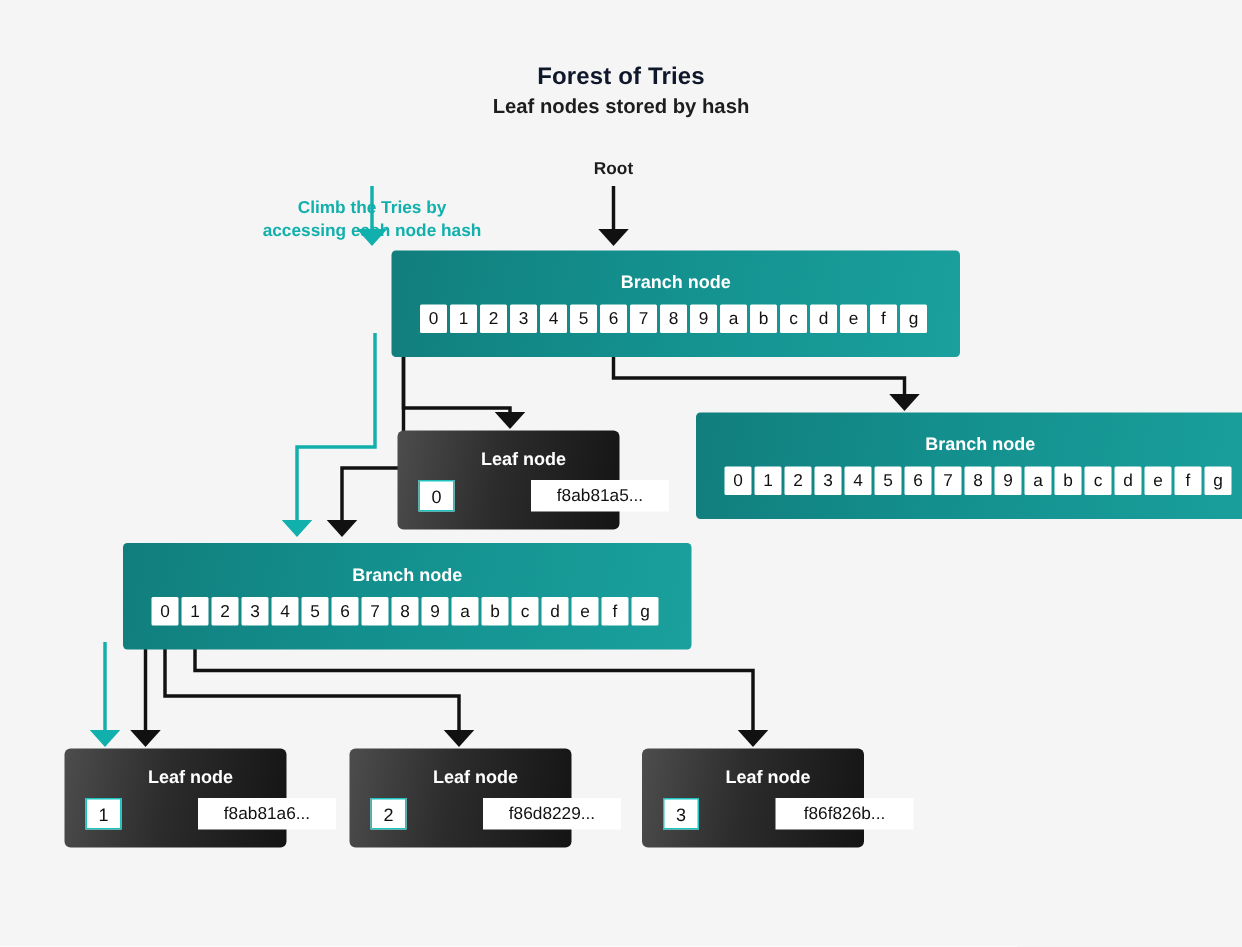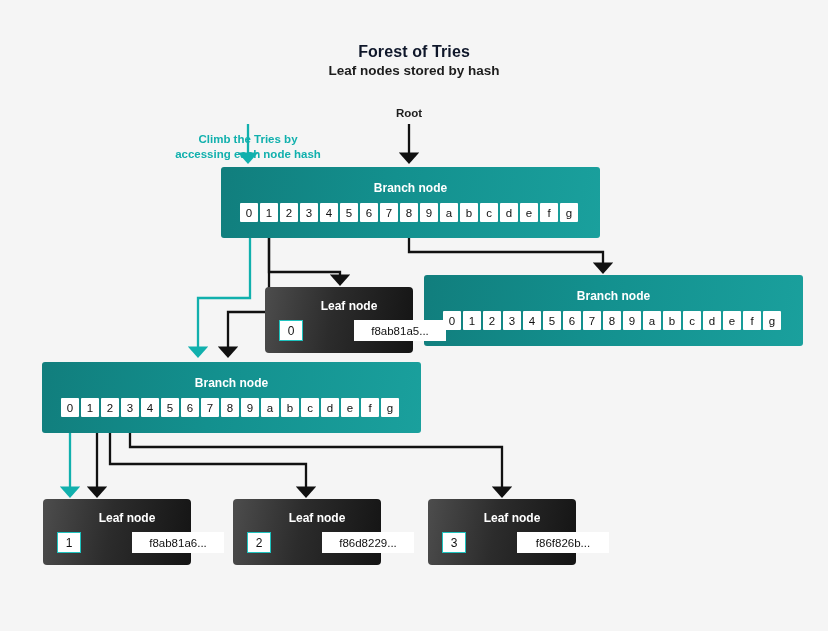--- a/index.html
+++ b/index.html
@@ -50,20 +50,21 @@
   }
   .annot.teal { color: #11b0ad; }
   .annot.dark { color: #1d1d1d; }
 
   
   .branch {
     position: absolute;
     border-radius: 3px;
     background: linear-gradient(100deg, #117e7d 0%, #13908e 45%, #1aa09d 100%);
     box-sizing: border-box;
+    margin-left: 40px;
   }
   .branch-label {
     position: absolute;
     left: 0;
     right: 0;
     text-align: center;
     color: #ffffff;
     font-size: 12px;
     font-weight: bold;
   }

